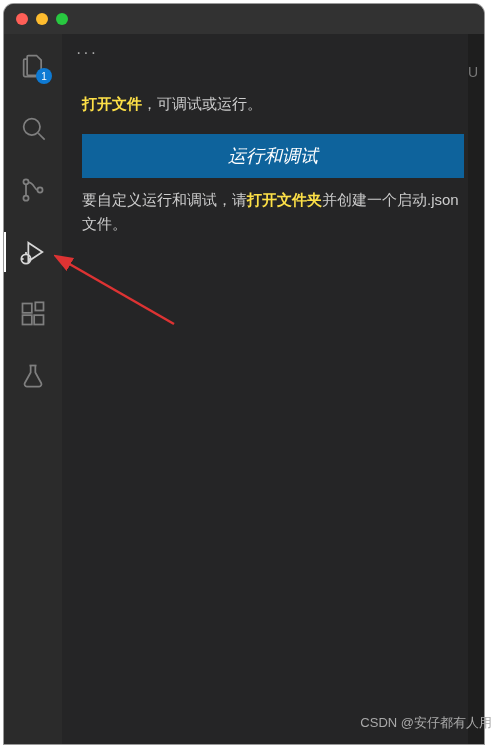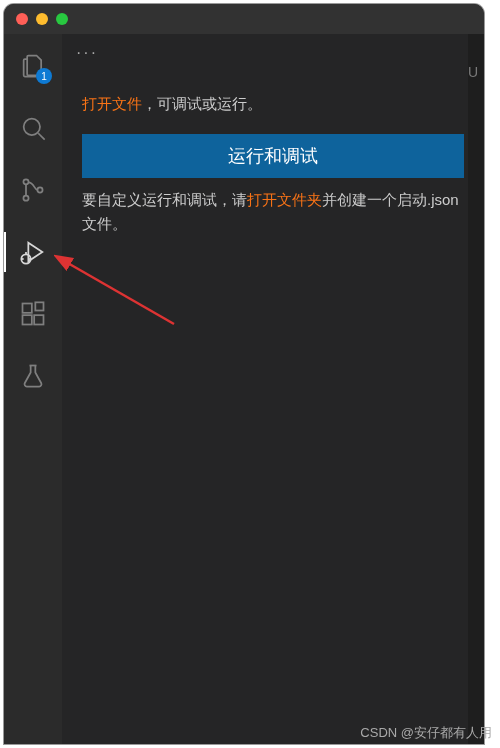--- a/index.html
+++ b/index.html
@@ -32,33 +32,33 @@
     position: absolute; bottom: 4px; right: 10px; min-width: 16px; height: 16px; border-radius: 8px;
     background: #0e7ad3; color: #fff; font-size: 10px; display: flex; align-items: center; justify-content: center; padding: 0 4px;
   }
   .sidebar { flex: 1; background: #252526; color: #ccc; display: flex; flex-direction: column; }
   .side-header {
     height: 38px; display: flex; align-items: center; justify-content: space-between; padding: 0 14px; font-size: 14px; color: #a8a8a8;
   }
   .more { color: #a8a8a8; letter-spacing: 2px; cursor: pointer; font-size: 16px; }
   .side-content { padding: 10px 20px; font-size: 15px; color: #ccc; }
   .para { margin: 10px 0 18px 0; line-height: 1.6; }
-  .link { color: #f97316; cursor: pointer; }
+  .link { color: #fde047; cursor: pointer; font-weight: bold; }
   .link.underline { text-decoration: underline; }
   .run-btn {
-    width: 100%; background: #0e639c; color: #fff; font-size: 18px; border: none; padding: 10px 0; text-align: center; cursor: pointer;
+    width: 100%; background: #0e639c; color: #fff; font-size: 18px; border: none; padding: 10px 0; text-align: center; cursor: pointer; font-style: italic;
   }
   .right-strip {
     position: absolute; right: 0; top: 30px; width: 16px; bottom: 0; background: #1e1e1e;
   }
   .right-hint {
     position: absolute; right: -4px; top: 60px; width: 20px; color: #7a7a7a; font-size: 14px;
   }
   .watermark {
-    position: absolute; right: 8px; bottom: 6px; font-size: 13px; color: #a9a9a9;
+    position: absolute; right: 8px; bottom: 16px; font-size: 13px; color: #a9a9a9;
   }
   .arrow {
     position: absolute; top: 250px; left: 50px; pointer-events: none;
   }
 </style>
 </head>
 <body>
 
 <div class="window">
   <div class="titlebar">

